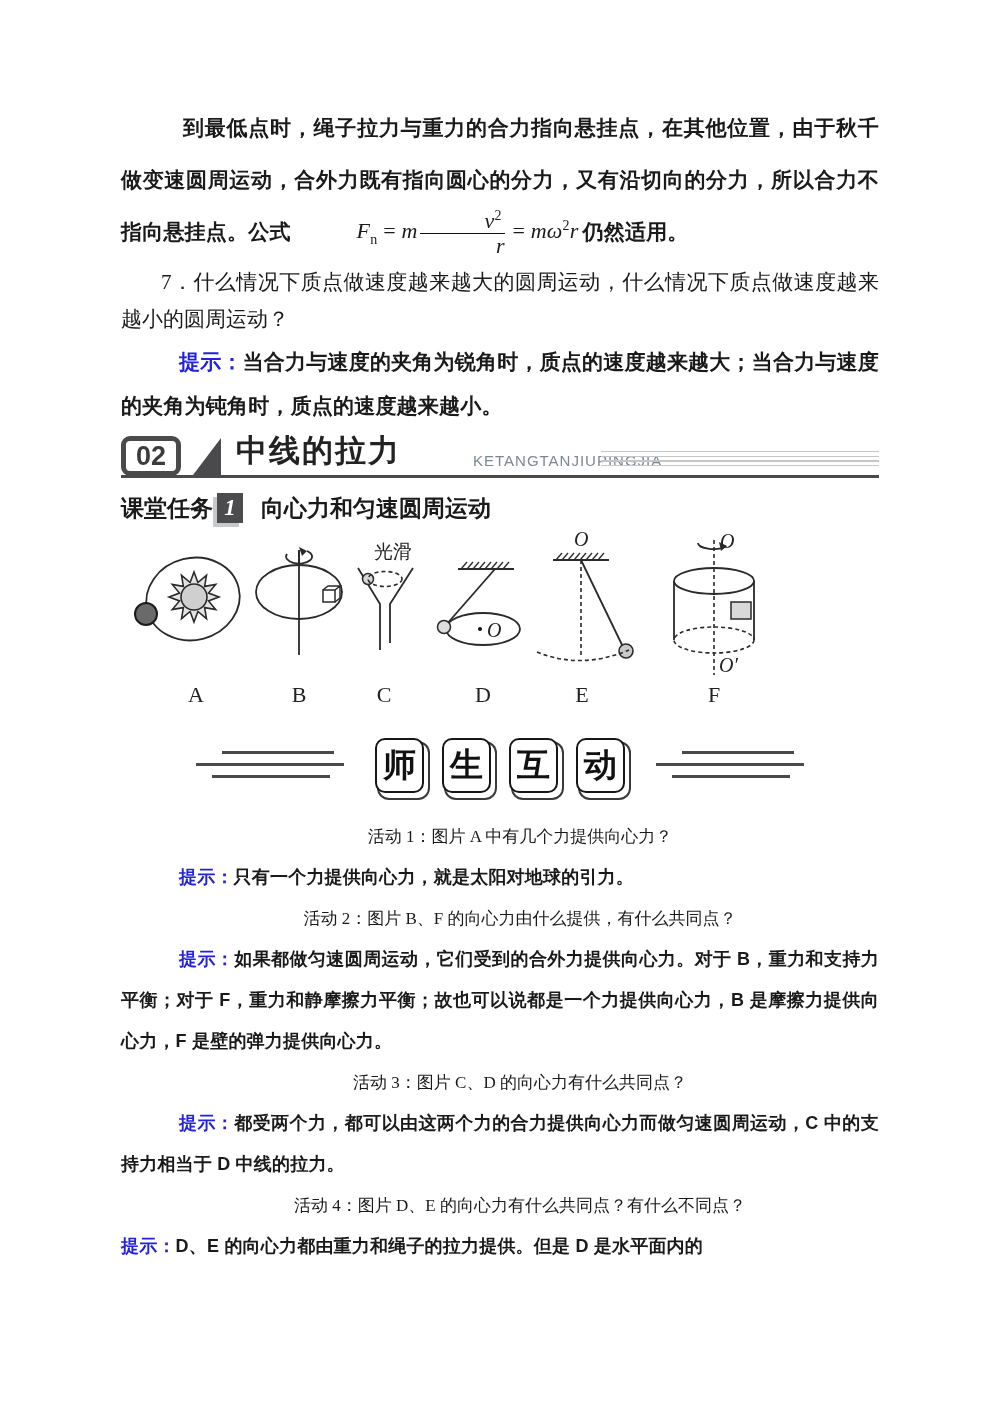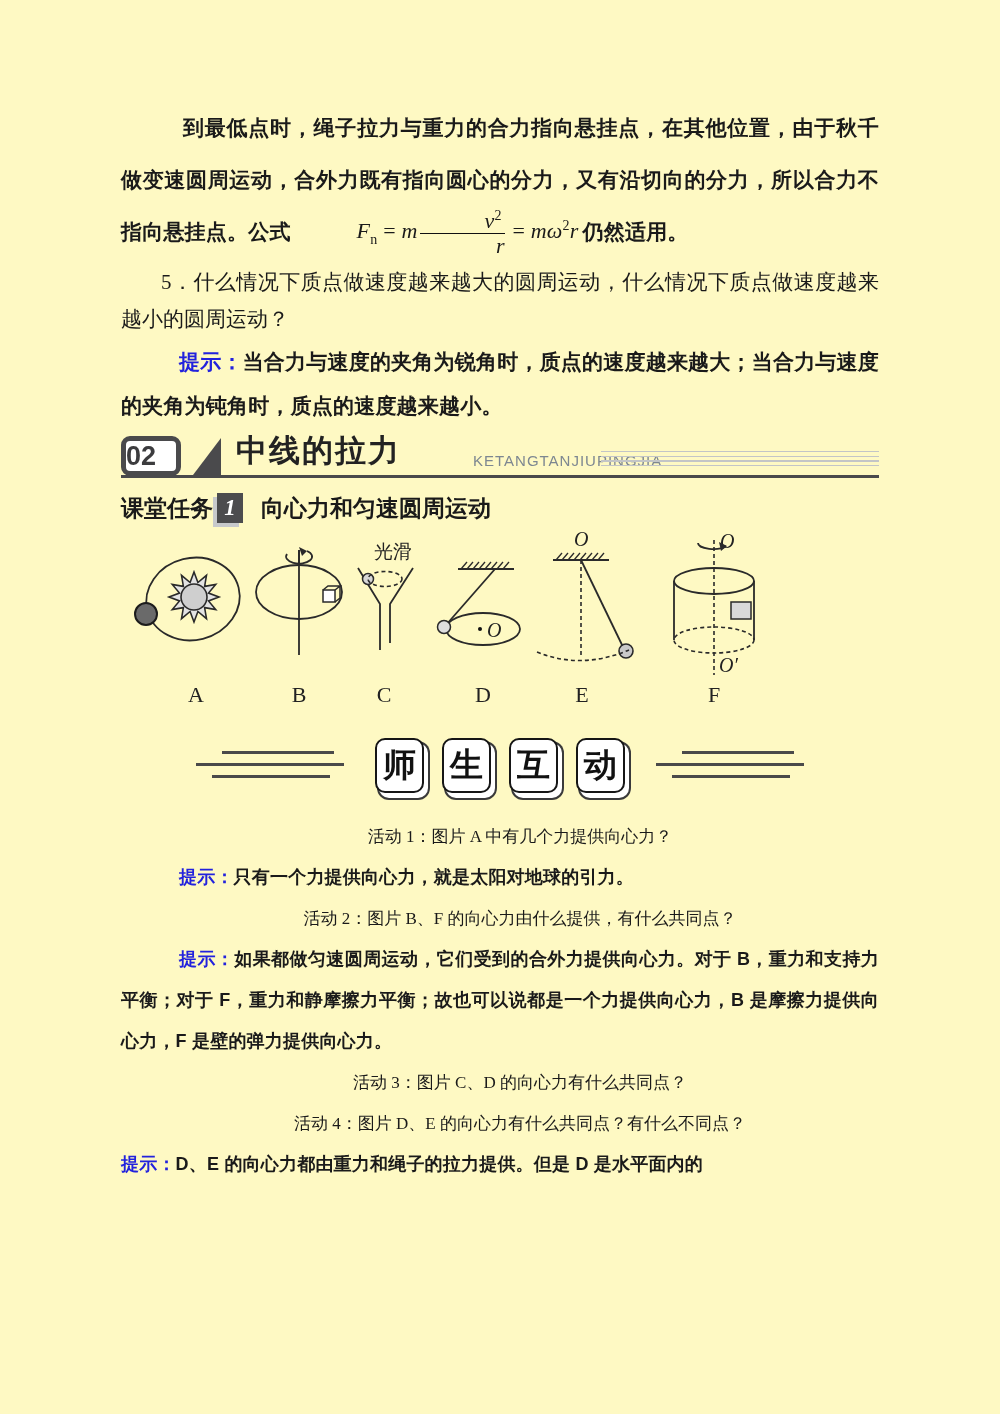--- a/index.html
+++ b/index.html
@@ -1,17 +1,17 @@
 <!DOCTYPE html>
 <html><head>
 <meta charset="utf-8">
 <style>
   html,body{margin:0;padding:0;background:#e9e9e9;}
   .page{
-    position:relative;width:1000px;height:1414px;margin:0 auto;background:#fef9c3;
+    position:relative;width:1000px;height:1414px;margin:0 auto;background:#ffffff;
     font-family:"Liberation Sans", sans-serif;color:#1a1a1a;overflow:hidden;
   }
   .content{position:absolute;left:121px;top:102px;width:758px;}
 
   
   p{margin:0;}
   .hei{font-family:"Liberation Sans", sans-serif;font-weight:700;letter-spacing:.2px;}
   .song{font-family:"Liberation Serif", serif;font-weight:400;}
   .p1{font-size:21px;line-height:52px;text-align:justify;text-indent:62px;}
   .q2{font-size:21px;line-height:37px;text-align:justify;text-indent:40px;margin-top:6px;}
@@ -24,21 +24,21 @@
   .formula sup{font-size:14px;}
   .frac{display:inline-block;text-align:right;vertical-align:middle;margin:0 2px;}
   .frac .num{display:block;border-bottom:1.6px solid #111;padding:0 3px;line-height:1.05;}
   .frac .den{display:block;line-height:1.1;}
 
   
   .sec-header{position:relative;height:46px;margin-top:4px;}
   .sec-underline{position:absolute;left:0;bottom:0;width:100%;height:3.5px;background:#4a4a4c;}
   .sec-num{position:absolute;left:0;bottom:2px;width:50px;height:30px;background:#fff;
            border:5px solid #4a4a4c;border-radius:9px;color:#3c3c3e;
-           font-weight:700;font-size:27px;line-height:30px;}
+           font-weight:700;font-size:27px;line-height:30px;text-align:center;}
   .sec-wedge{position:absolute;left:72px;bottom:3px;width:28px;height:37px;background:#4a4a4c;
              clip-path:polygon(100% 0,100% 100%,0 100%);}
   .sec-title{position:absolute;left:115px;bottom:6px;font-size:31px;font-weight:700;color:#222;
              font-family:"Liberation Sans", sans-serif;letter-spacing:2px;}
   .sec-pinyin{position:absolute;left:352px;bottom:9px;font-size:15px;color:#7d8791;letter-spacing:1px;
               font-family:"Liberation Sans", sans-serif;}
   .sec-lines{position:absolute;right:0;bottom:12px;width:278px;height:15px;
              background:repeating-linear-gradient(#c3c5c7 0 1.4px, transparent 1.4px 4.6px);}
 
   
@@ -78,21 +78,21 @@
   .hint2.noindent{text-indent:0;}
 </style>
 </head>
 <body>
 
 <div class="page">
   <div class="content">
 
     <p class="p1 hei"><span>到最低点时，绳子拉力与重力的合力指向悬挂点，在其他位置，由于秋千做变速圆周运动，合外力既有指向圆心的分力，又有沿切向的分力，所以合力不指向悬挂点。公式</span><span class="formula"><i>F</i><sub>n</sub> <span>=</span> <i>m</i><span class="frac"><span class="num"><i>v</i><sup>2</sup></span><span class="den"><i>r</i></span></span> <span>=</span> <i>mω</i><sup>2</sup><i>r</i></span><span>仍然适用。</span></p>
 
-    <p class="q2 song">5．什么情况下质点做速度越来越大的圆周运动，什么情况下质点做速度越来越小的圆周运动？</p>
+    <p class="q2 song">7．什么情况下质点做速度越来越大的圆周运动，什么情况下质点做速度越来越小的圆周运动？</p>
     <p class="hintp hei"><span class="hint-label">提示：</span><span>当合力与速度的夹角为锐角时，质点的速度越来越大；当合力与速度的夹角为钝角时，质点的速度越来越小。</span></p>
 
     <div class="sec-header">
       <div class="sec-underline"></div>
       <div class="sec-num">02</div>
       <div class="sec-wedge"></div>
       <span class="sec-title">中线的拉力</span>
       <span class="sec-pinyin">KETANGTANJIUPINGJIA</span>
       <span class="sec-lines"></span>
     </div>
@@ -214,19 +214,20 @@
     </div>
 
     <div class="acts">
       <p class="act song">活动 1：图片 A 中有几个力提供向心力？</p>
       <p class="hint2 hei"><span class="hint-label">提示：</span><span>只有一个力提供向心力，就是太阳对地球的引力。</span></p>
 
       <p class="act song">活动 2：图片 B、F 的向心力由什么提供，有什么共同点？</p>
       <p class="hint2 hei"><span class="hint-label">提示：</span><span>如果都做匀速圆周运动，它们受到的合外力提供向心力。对于 B，重力和支持力平衡；对于 F，重力和静摩擦力平衡；故也可以说都是一个力提供向心力，B 是摩擦力提供向心力，F 是壁的弹力提供向心力。</span></p>
 
       <p class="act song">活动 3：图片 C、D 的向心力有什么共同点？</p>
+      <p class="hint2 hei"><span class="hint-label">提示：</span><span>都受两个力，都可以由这两个力的合力提供向心力而做匀速圆周运动，C 中的支持力相当于 D 中线的拉力。</span></p>
 
       <p class="act song">活动 4：图片 D、E 的向心力有什么共同点？有什么不同点？</p>
       <p class="hint2 hei noindent"><span class="hint-label">提示：</span><span>D、E 的向心力都由重力和绳子的拉力提供。但是 D 是水平面内的</span></p>
     </div>
 
   </div>
 </div>
 
 </body></html>

